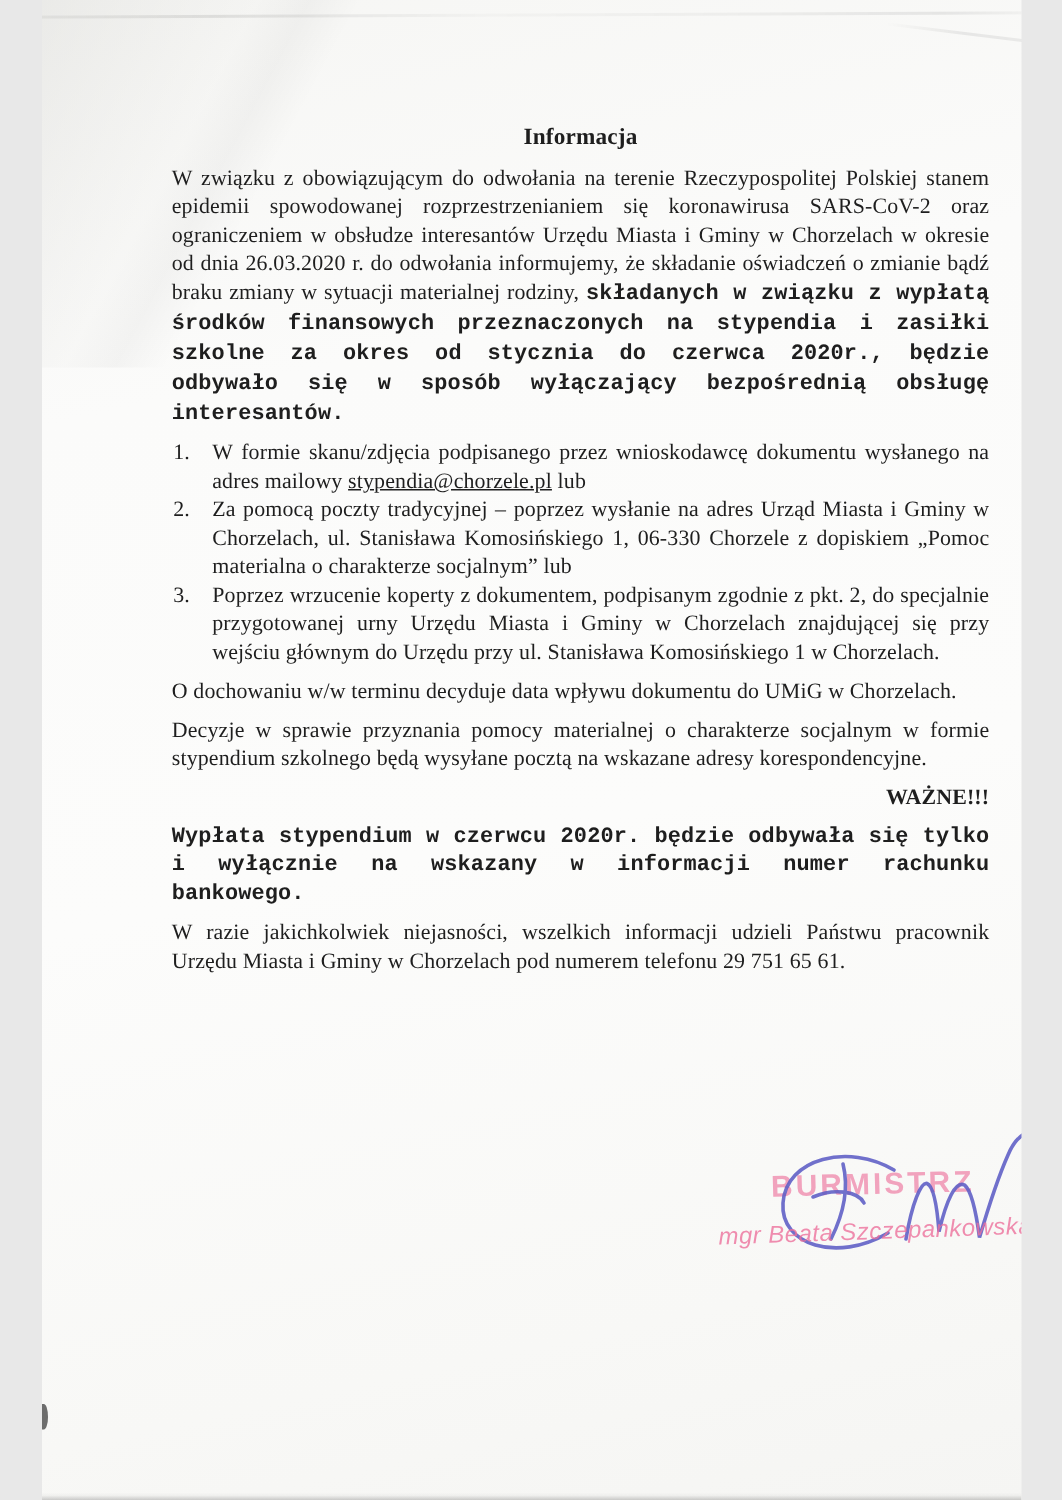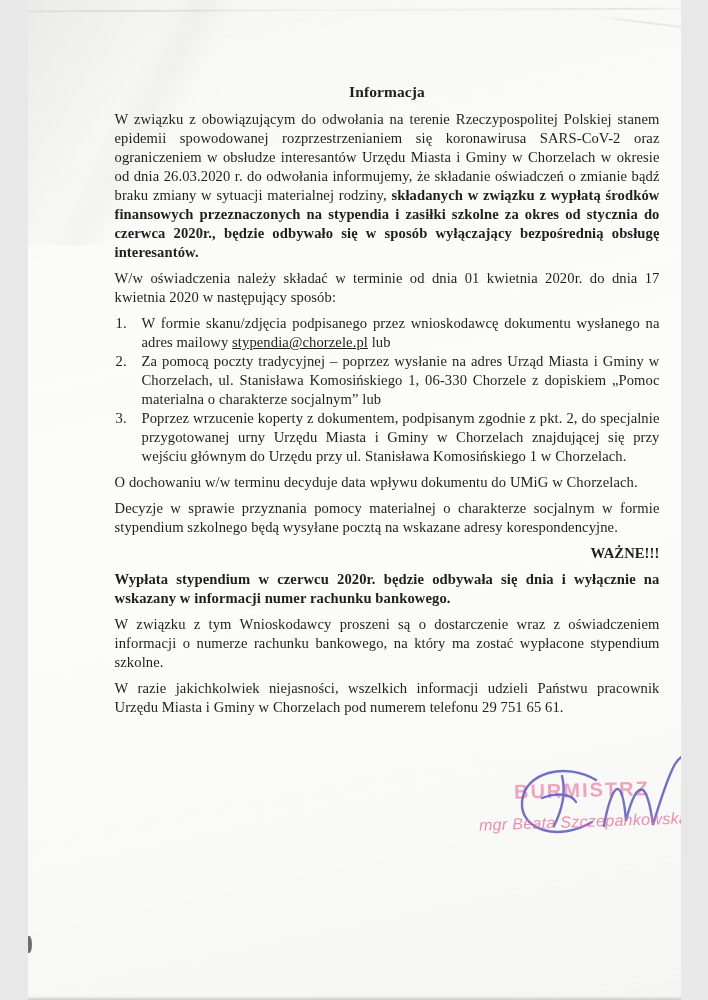--- a/index.html
+++ b/index.html
@@ -49,21 +49,21 @@
   }
   .title {
     font-size: 15.5px; font-weight: bold; text-align: center;
     margin: 0 0 9px 0; line-height: 19px;
   }
   .content p { margin: 0 0 7px 0; }
   .olist { margin: 0 0 7px 0; }
   .list-item { position: relative; padding-left: 27px; }
   .list-num { position: absolute; left: 1px; top: 0; }
   .center-heading { text-align: right; font-weight: bold; }
-  .bold { font-weight: bold; }
+  .bold { font-weight: bold; font-family: Liberation Mono, monospace; }
   .doclink { text-decoration: underline; color: inherit; cursor: pointer; font-family: Liberation Serif, serif; }
   
   .stamp-title {
     position: absolute; left: 486px; top: 779px;
     font-family: "Liberation Sans", sans-serif;
     font-size: 20px; font-weight: bold; letter-spacing: 2px;
     opacity: 0.62; transform: rotate(-1.5deg);
     white-space: nowrap;
   }
   .stamp-name {
@@ -88,43 +88,41 @@
   <div class="corner-tl"></div>
   <div class="crease-top"></div>
   <div class="crease-tr"></div>
 
   <div class="content">
 
     <h1 class="title">Informacja</h1>
 
     <p><span>W związku z obowiązującym do odwołania na terenie Rzeczypospolitej Polskiej stanem epidemii spowodowanej rozprzestrzenianiem się koronawirusa SARS-CoV-2 oraz ograniczeniem w obsłudze interesantów Urzędu Miasta i Gminy w Chorzelach w okresie od dnia 26.03.2020 r. do odwołania informujemy, że składanie oświadczeń o zmianie bądź braku zmiany w sytuacji materialnej rodziny, </span><span class="bold">składanych w związku z wypłatą środków finansowych przeznaczonych na stypendia i zasiłki szkolne za okres od stycznia do czerwca 2020r., będzie odbywało się w sposób wyłączający bezpośrednią obsługę interesantów.</span></p>
 
-    <p>W/w oświadczenia należy składać w terminie od dnia 01 kwietnia 2020r. do dnia 17 kwietnia 2020 w następujący sposób:</p>
 
     <div class="olist">
       <div class="list-item">
         <span class="list-num">1.</span><span>W formie skanu/zdjęcia podpisanego przez wnioskodawcę dokumentu wysłanego na adres mailowy </span><a class="doclink">stypendia@chorzele.pl</a><span> lub</span>
       </div>
       <div class="list-item">
         <span class="list-num">2.</span><span>Za pomocą poczty tradycyjnej – poprzez wysłanie na adres Urząd Miasta i Gminy w Chorzelach, ul. Stanisława Komosińskiego 1, 06-330 Chorzele z dopiskiem „Pomoc materialna o charakterze socjalnym” lub</span>
       </div>
       <div class="list-item">
         <span class="list-num">3.</span><span>Poprzez wrzucenie koperty z dokumentem, podpisanym zgodnie z pkt. 2, do specjalnie przygotowanej urny Urzędu Miasta i Gminy w Chorzelach znajdującej się przy wejściu głównym do Urzędu przy ul. Stanisława Komosińskiego 1 w Chorzelach.</span>
       </div>
     </div>
 
     <p>O dochowaniu w/w terminu decyduje data wpływu dokumentu do UMiG w Chorzelach.</p>
 
     <p>Decyzje w sprawie przyznania pomocy materialnej o charakterze socjalnym w formie stypendium szkolnego będą wysyłane pocztą na wskazane adresy korespondencyjne.</p>
 
     <p class="center-heading">WAŻNE!!!</p>
 
-    <p class="bold">Wypłata stypendium w czerwcu 2020r. będzie odbywała się dnia i wyłącznie na wskazany w informacji numer rachunku bankowego.</p>
+    <p class="bold">Wypłata stypendium w czerwcu 2020r. będzie odbywała się tylko i wyłącznie na wskazany w informacji numer rachunku bankowego.</p>
 
-    <p>W związku z tym Wnioskodawcy proszeni są o dostarczenie wraz z oświadczeniem informacji o numerze rachunku bankowego, na który ma zostać wypłacone stypendium szkolne.</p>
 
 
     <p>W razie jakichkolwiek niejasności, wszelkich informacji udzieli Państwu pracownik Urzędu Miasta i Gminy w Chorzelach pod numerem telefonu 29 751 65 61.</p>
 
   </div>
 
   <div class="stamp-title" style="color: rgb(237, 111, 155);">BURMISTRZ</div>
 
   <svg class="signature" viewBox="0 0 190 95" xmlns="http://www.w3.org/2000/svg" style="color: rgb(94, 94, 198);">
     <path d="M 100,30 C 70,12 28,22 26,52 C 24,80 62,92 96,72"></path>

